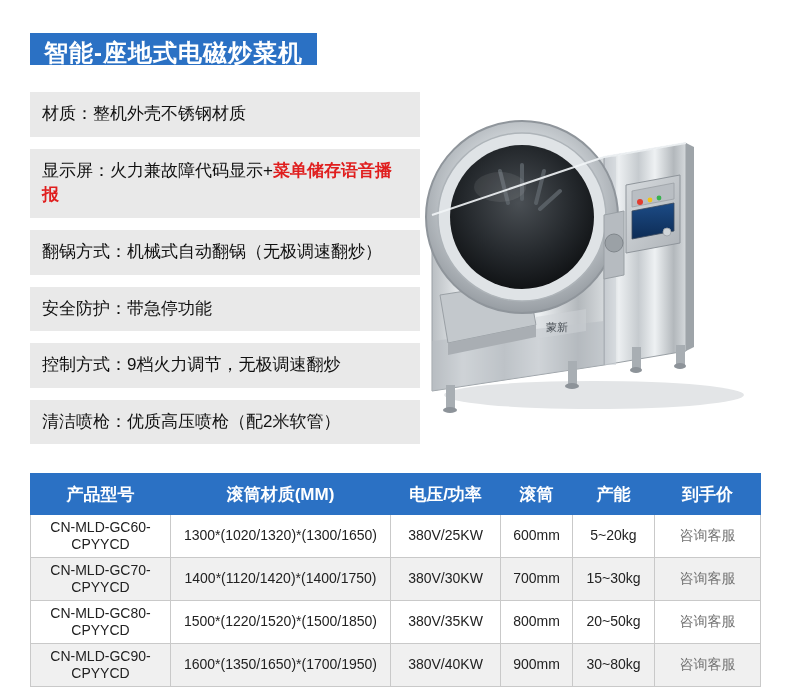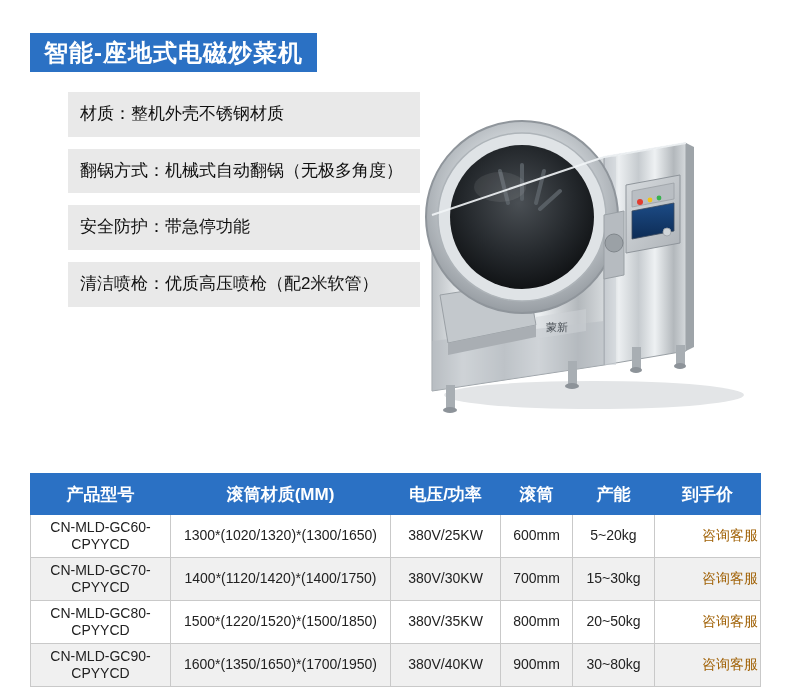--- a/index.html
+++ b/index.html
@@ -23,41 +23,40 @@
   
   .title-banner {
     position: absolute;
     left: 30px;
     top: 33px;
     background: #2b71c4;
     color: #ffffff;
     font-size: 24px;
     font-weight: bold;
     letter-spacing: 1px;
-    padding: 8px 14px 7px 14px;
+    padding: 8px 14px 0 14px;
     line-height: 1;
     white-space: nowrap;
   }
 
   
   .spec-list {
     position: absolute;
     left: 30px;
     top: 92px;
     width: 390px;
   }
   .spec-row {
     background: #e9e9e9;
     margin-bottom: 12px;
     padding: 10px 12px;
     font-size: 17px;
     line-height: 1.45;
     color: #111111;
     box-sizing: border-box;
-    margin-left: 38px;
   }
   .spec-row .hl {
     color: #e01e1e;
     font-weight: bold;
   }
 
   
   .photo {
     position: absolute;
     left: 418px;
@@ -93,22 +92,21 @@
     text-align: center;
     height: 38px;
     color: #222222;
     padding: 2px 2px;
     line-height: 1.25;
   }
   .spec-table tr.alt td {
     background: #f0f0f0;
   }
   .spec-table td.link {
-    color: #a16207;
-    text-align: right;
+    color: #737373;
   }
   .col-model   { width: 140px; }
   .col-size    { width: 220px; }
   .col-voltage { width: 110px; }
   .col-drum    { width: 72px; }
   .col-cap     { width: 82px; }
   .col-price   { width: 106px; }
 </style>
 </head>
 <body>
@@ -117,29 +115,35 @@
 
   <div class="title-banner">智能-座地式电磁炒菜机</div>
 
   <div class="spec-list">
 
     <div class="spec-row">
       <span>材质：整机外壳不锈钢材质</span>
     </div>
 
 
-
-    <div class="spec-row">
-      <span>翻锅方式：机械式自动翻锅（无极多角度）</span>
+    <div class="spec-row">
+      <span>显示屏：火力兼故障代码显示+</span><span class="hl">菜单储存语音播报</span>
+    </div>
+
+    <div class="spec-row">
+      <span>翻锅方式：机械式自动翻锅（无极调速翻炒）</span>
     </div>
 
     <div class="spec-row">
       <span>安全防护：带急停功能</span>
     </div>
 
+    <div class="spec-row">
+      <span>控制方式：9档火力调节，无极调速翻炒</span>
+    </div>
 
     <div class="spec-row">
       <span>清洁喷枪：优质高压喷枪（配2米软管）</span>
     </div>
 
   </div>
 
   <div class="photo">
     <svg width="352" height="330" viewBox="0 0 352 330" xmlns="http://www.w3.org/2000/svg">
       <defs>

